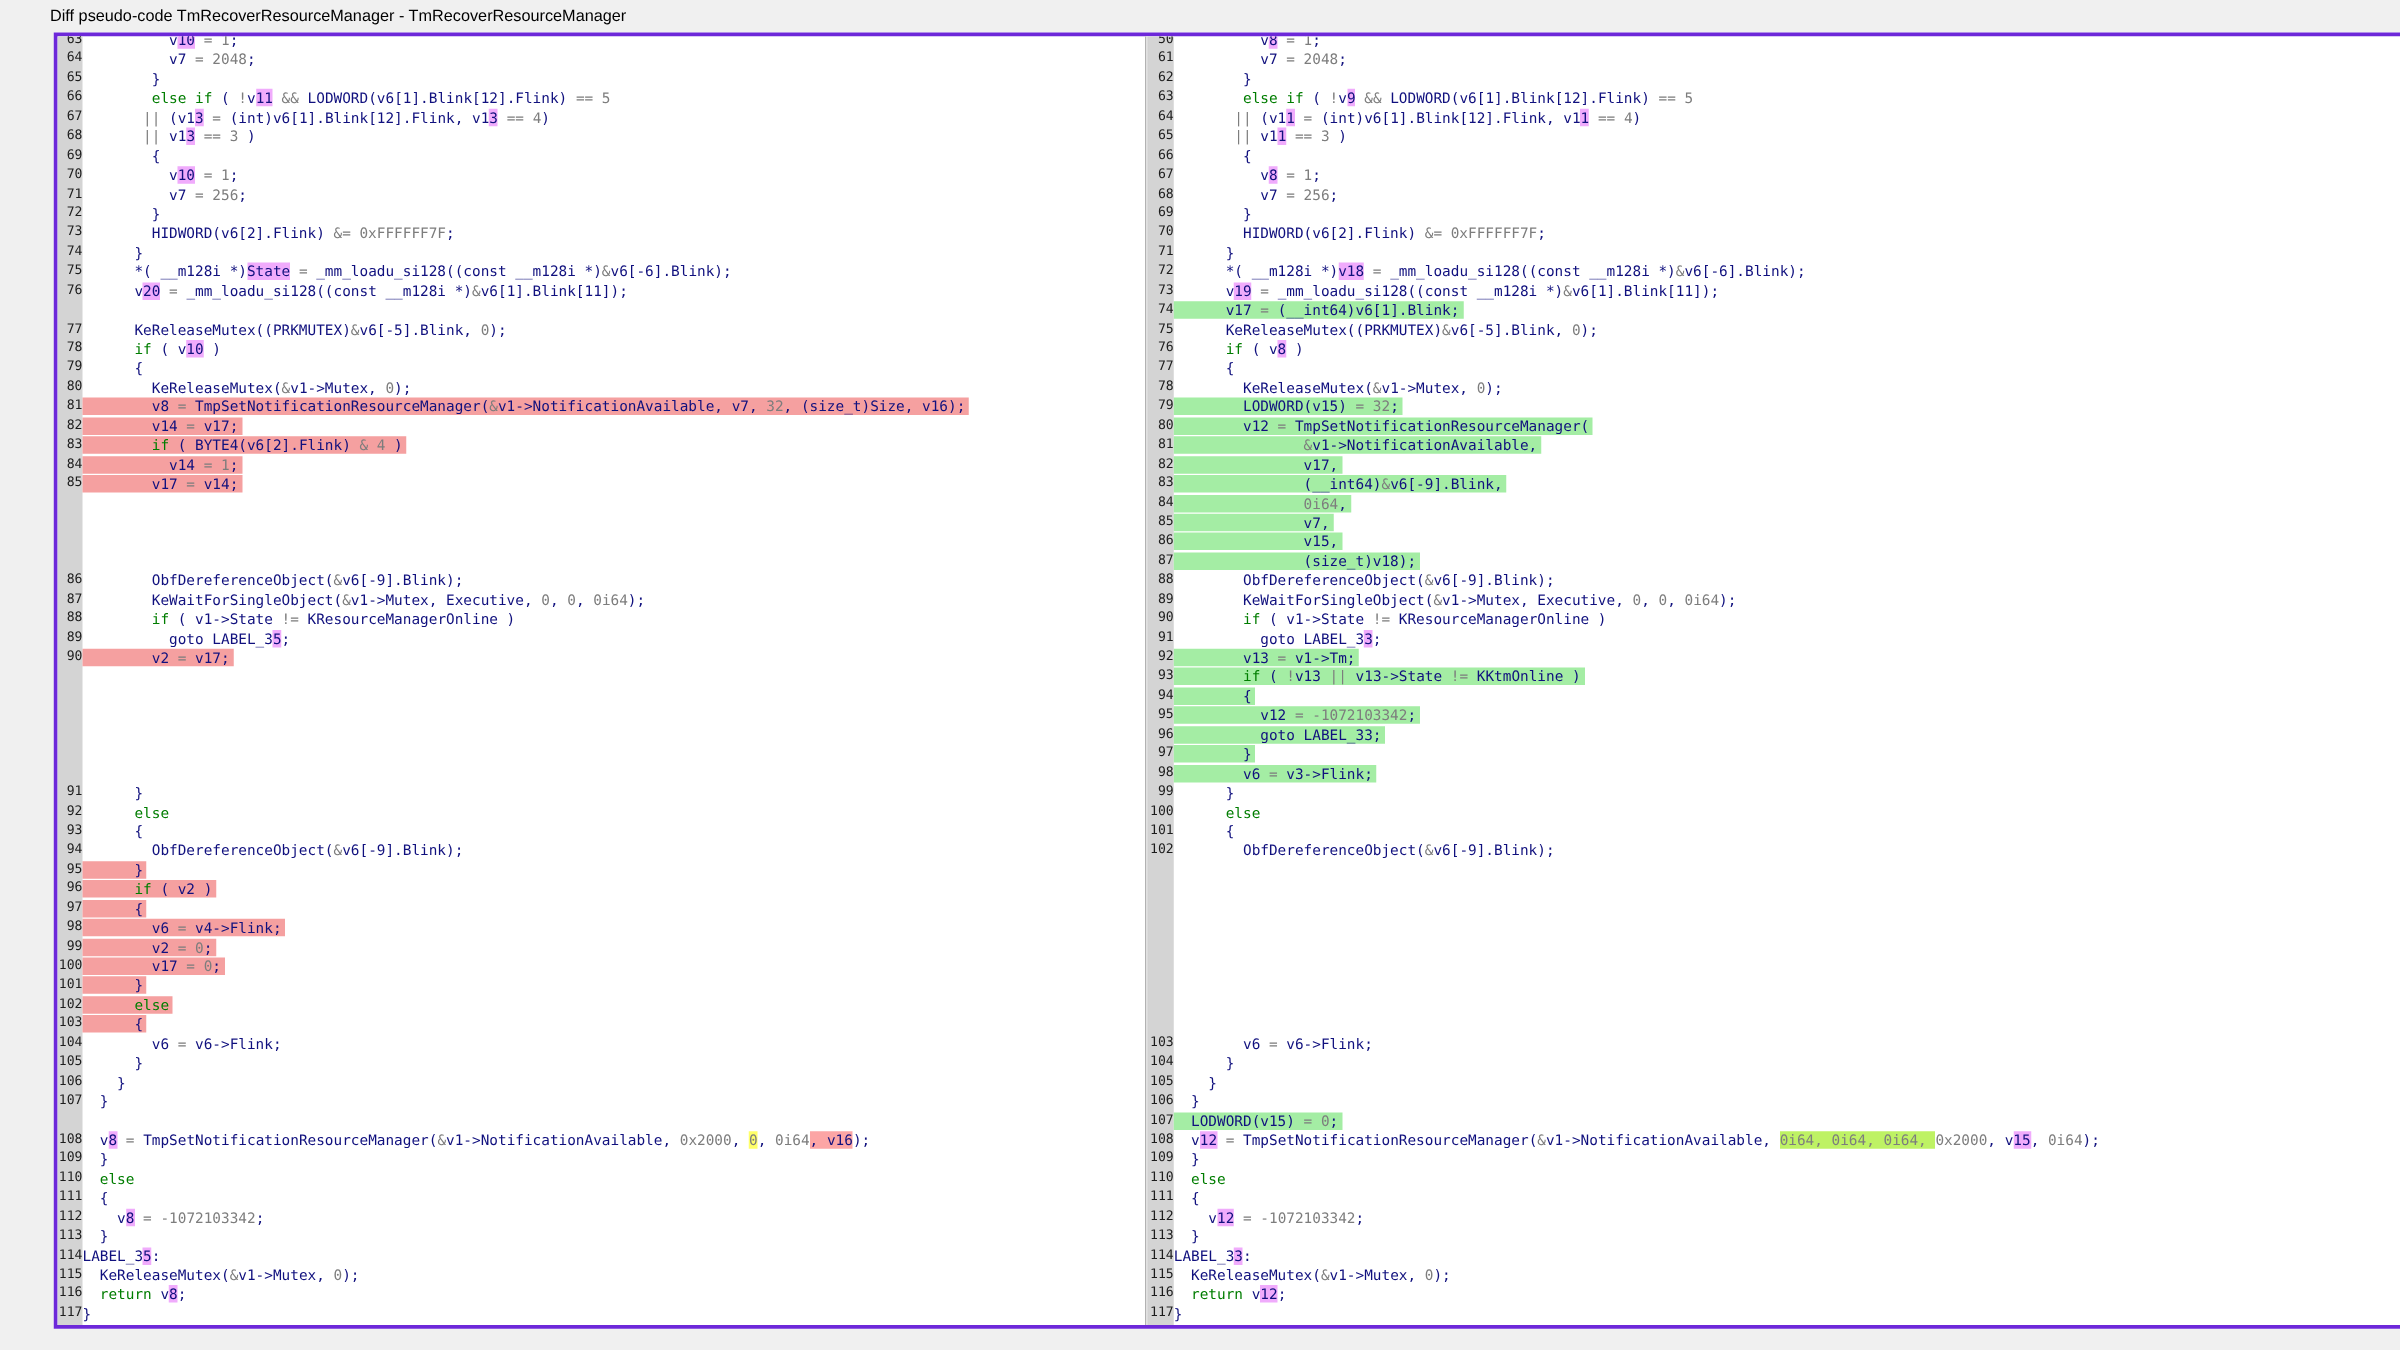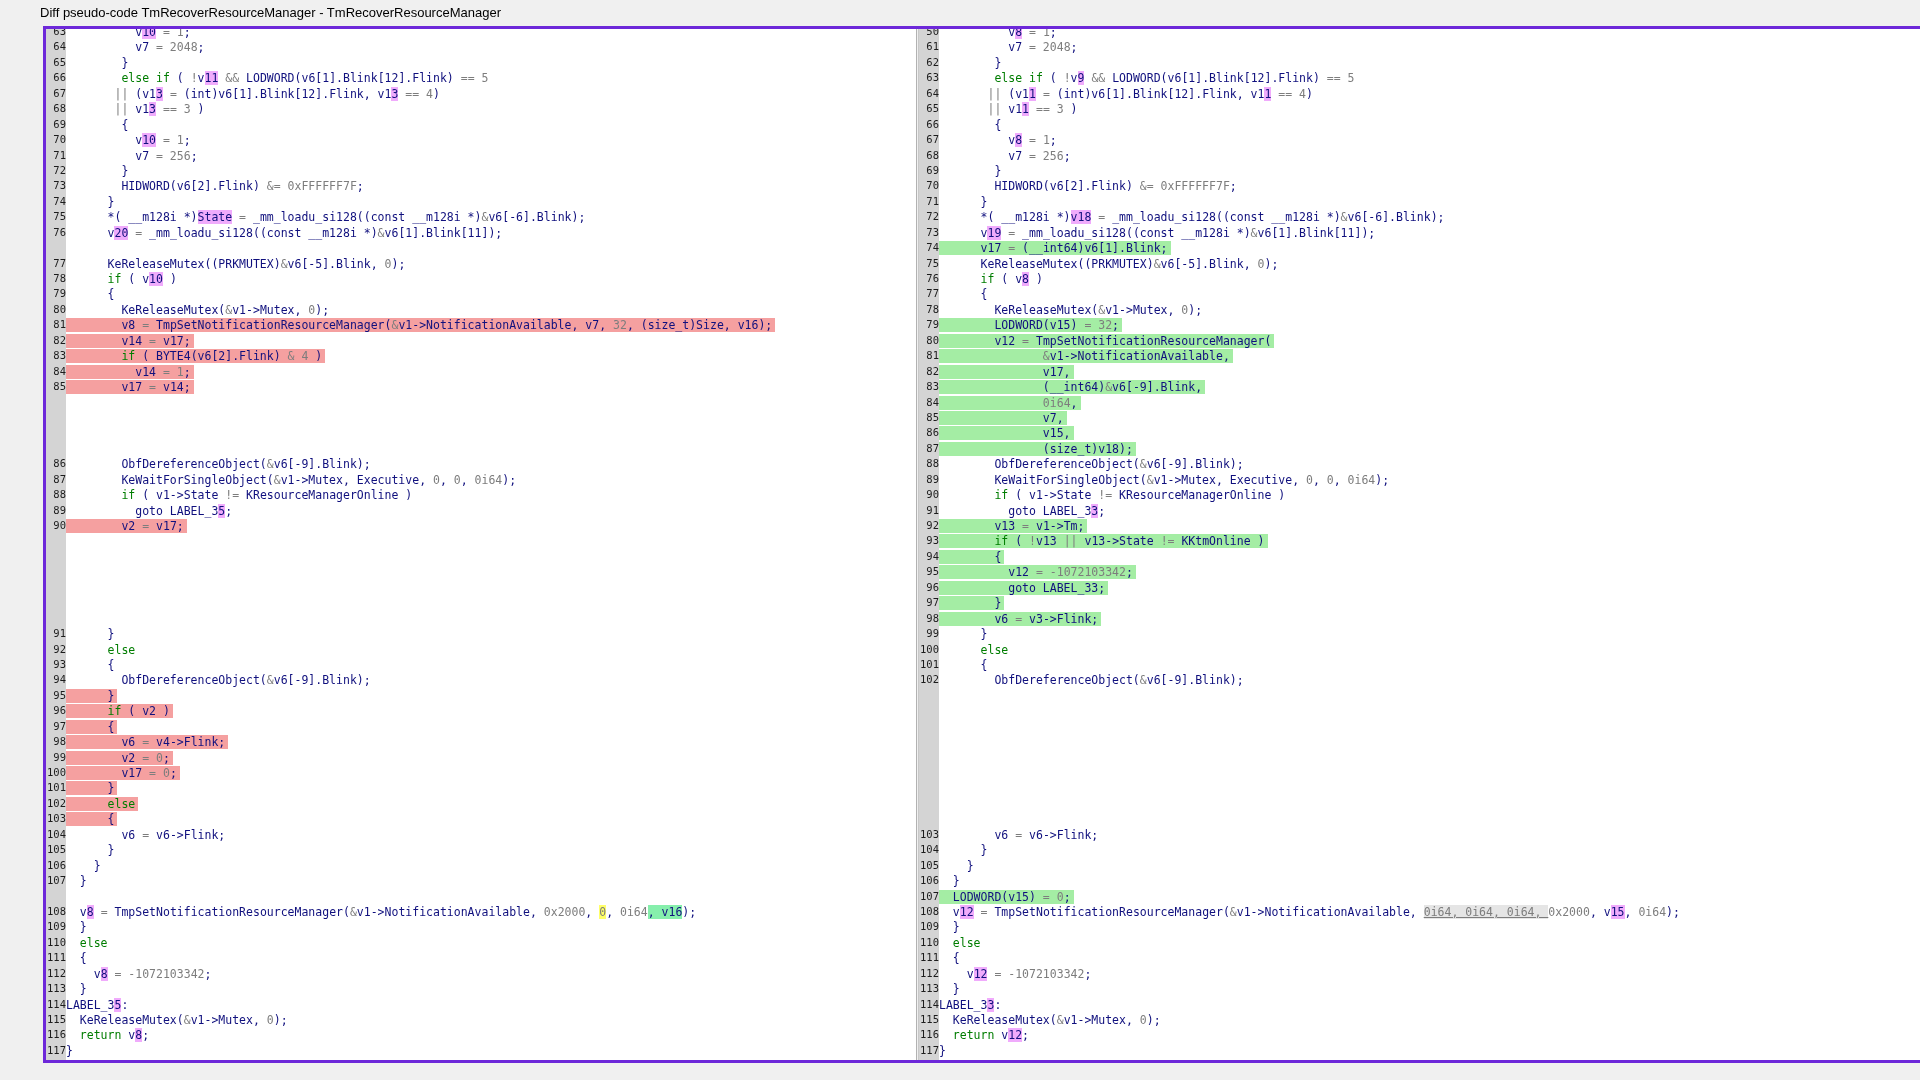--- a/index.html
+++ b/index.html
@@ -23,22 +23,22 @@
   .ln{flex:none;width:20px;text-align:right;font-size:10.5px;color:#1c1c1c;}
   .code{flex:none;}
   .band{display:inline-block;padding-right:3px;}
   .band-R{background:#f5a0a0;}
   .band-G{background:#a4eda4;text-align:center;}
   .sp{color:#10107e;}
   .sk{color:#007d00;}
   .sn{color:#7d7d7d;}
   .sy{color:#10107e;background:#f0abfc;}
   .sm{color:#7d7d7d;background:#ffff69;}
-  .sr{color:#10107e;background:#86efac;text-align:right;}
-  .sgn{color:#7d7d7d;background:#e5e5e5;text-decoration:underline;}
+  .sr{color:#10107e;background:#fca5a5;text-align:right;}
+  .sgn{color:#7d7d7d;background:#bef264;}
   .scrollbar{position:absolute;right:0;top:0;bottom:0;width:22px;background:#f0f0f0;
     border-left:1px solid #e2e2e2;}
   .sb-arrow{position:absolute;left:0;width:22px;height:17px;}
   .sb-arrow .chev{position:absolute;left:7px;width:7px;height:7px;border-left:2px solid #555;
     border-top:2px solid #555;}
   .sb-up{top:0;}
   .sb-up .chev{top:6px;transform:rotate(45deg);}
   .sb-down{bottom:0;}
   .sb-down .chev{top:3px;transform:rotate(225deg);}
   .sb-thumb{position:absolute;left:1px;width:20px;background:#cdcdcd;}

